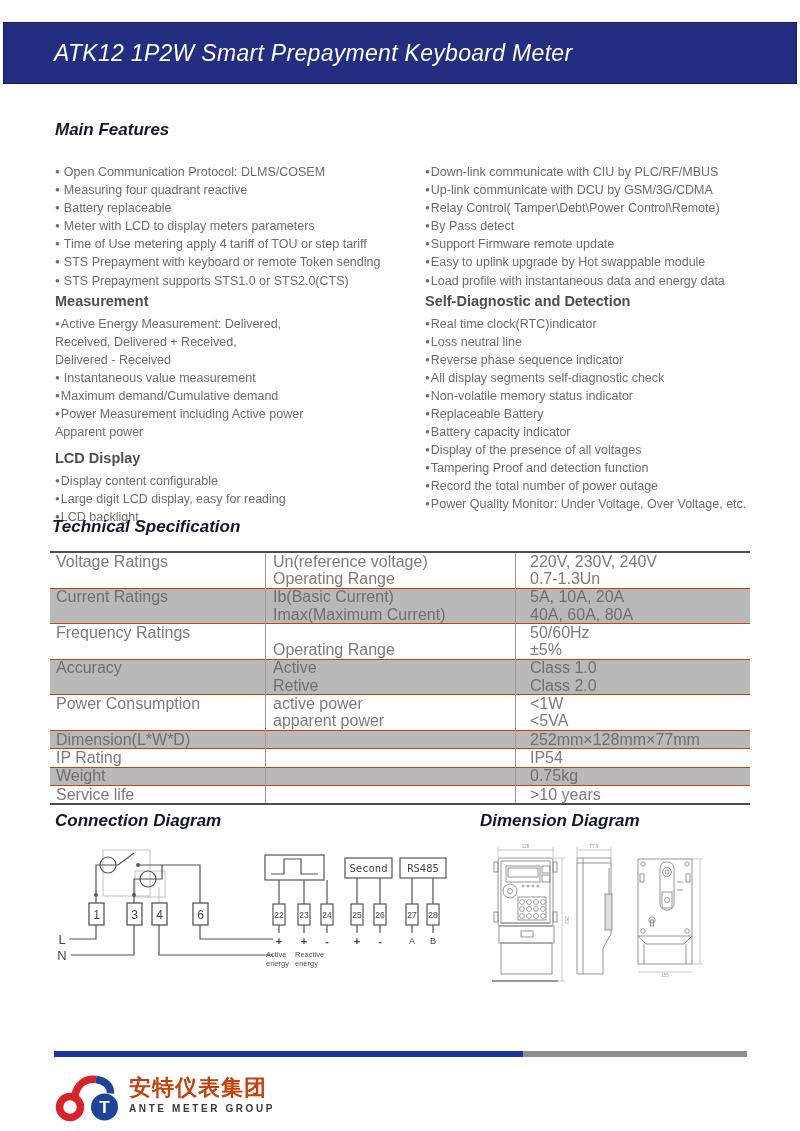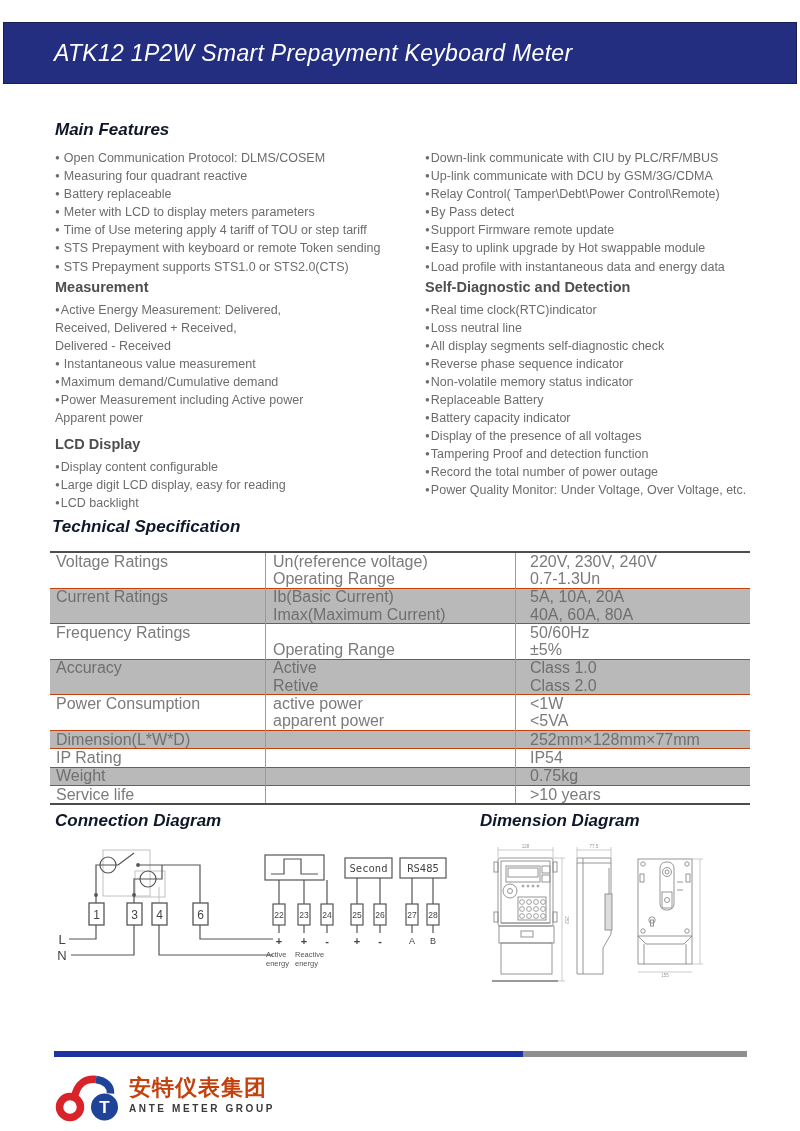--- a/index.html
+++ b/index.html
@@ -19,21 +19,21 @@
   
   .h-blue{
     position:absolute;color:#0f172a;font-weight:bold;font-style:italic;
     font-size:17px;line-height:1;white-space:nowrap;
   }
   .h-gray{
     color:#4e4e4e;font-weight:bold;font-size:14.5px;line-height:1;
     margin:0 0 6px 0;white-space:nowrap;
   }
   
-  .col{position:absolute;}
+  .col{position:absolute;margin-top:14px;}
   .blist{list-style:none;margin:0;padding:0;font-size:12.5px;line-height:17.6px;color:#6c6c6c;}
   .blist li{white-space:nowrap;}
   .blist li::before{content:"●";font-size:8px;vertical-align:1.5px;margin-right:4px;color:#6c6c6c;}
   .blist li.tight::before{margin-right:1px;}
   .blist li.cont::before{content:"";margin:0;}
   
   .spec-table{
     position:absolute;left:50px;top:551px;width:700px;
     border-top:2px solid #4d4d4d;border-bottom:2px solid #4d4d4d;
     font-size:16px;color:#7b7b7b;
@@ -106,22 +106,22 @@
       <li class="tight">Power Measurement including Active power</li>
       <li class="cont">Apparent power</li>
     </ul>
   </div>
 
   <div class="col" style="left:425px;top:280px;width:370px;">
     <h3 class="h-gray">Self-Diagnostic and Detection</h3>
     <ul class="blist">
       <li class="tight">Real time clock(RTC)indicator</li>
       <li class="tight">Loss neutral line</li>
+      <li class="tight">Reverse phase sequence indicator</li>
       <li class="tight">All display segments self-diagnostic check</li>
-      <li class="tight">Reverse phase sequence indicator</li>
       <li class="tight">Non-volatile memory status indicator</li>
       <li class="tight">Replaceable Battery</li>
       <li class="tight">Battery capacity indicator</li>
       <li class="tight">Display of the presence of all voltages</li>
       <li class="tight">Tampering Proof and detection function</li>
       <li class="tight">Record the total number of power outage</li>
       <li class="tight">Power Quality Monitor: Under Voltage, Over Voltage, etc.</li>
     </ul>
   </div>
 

